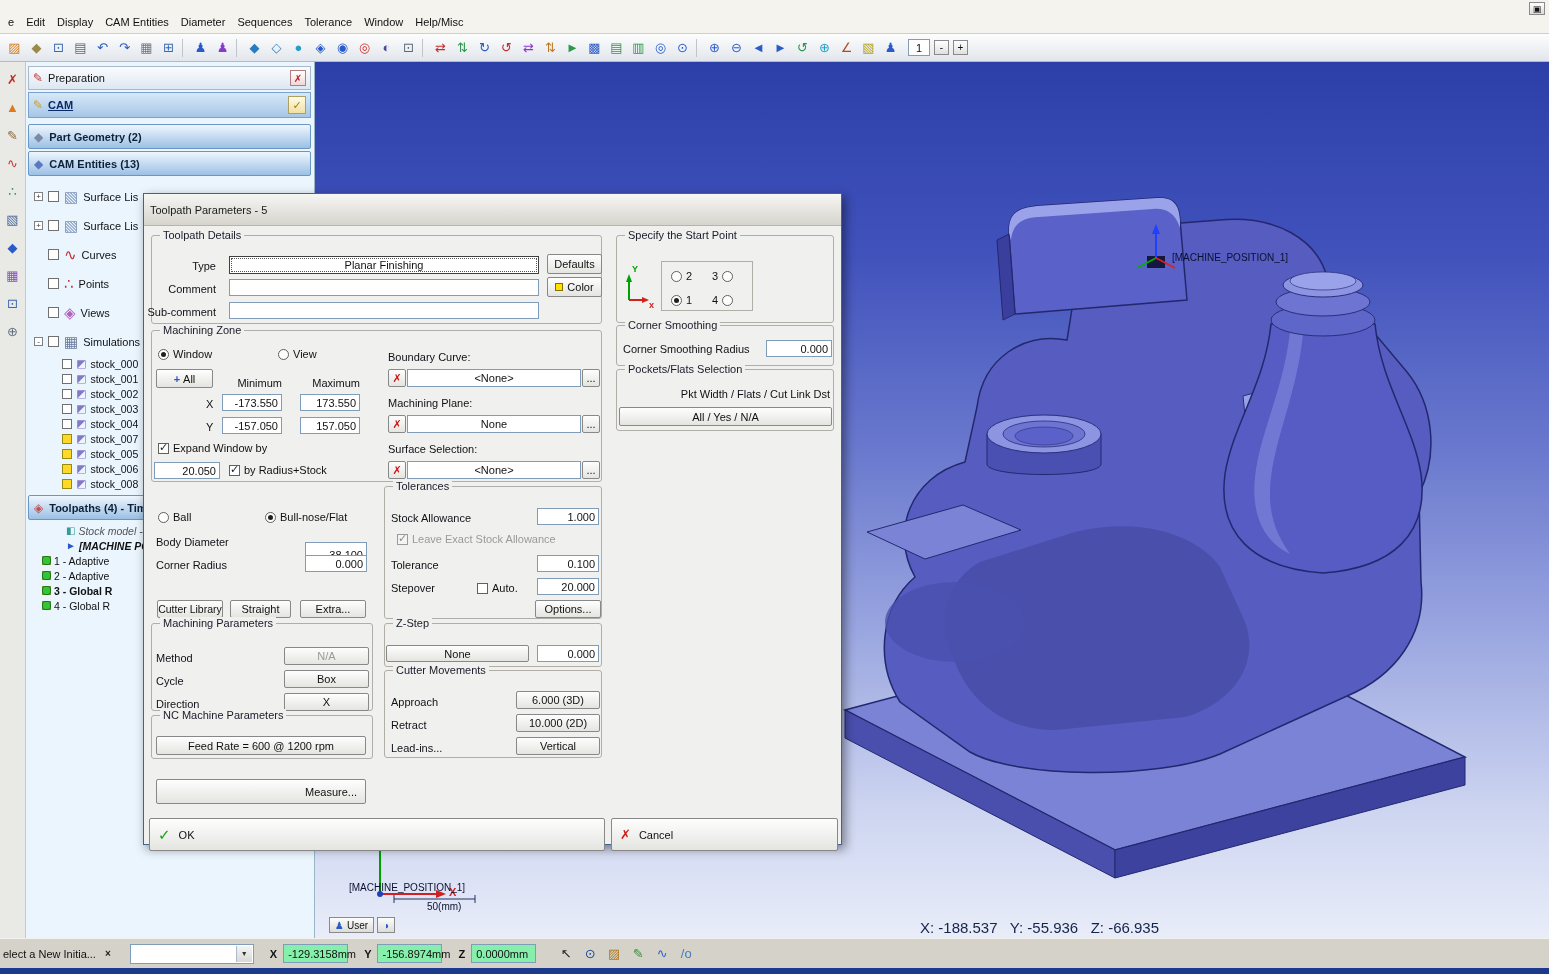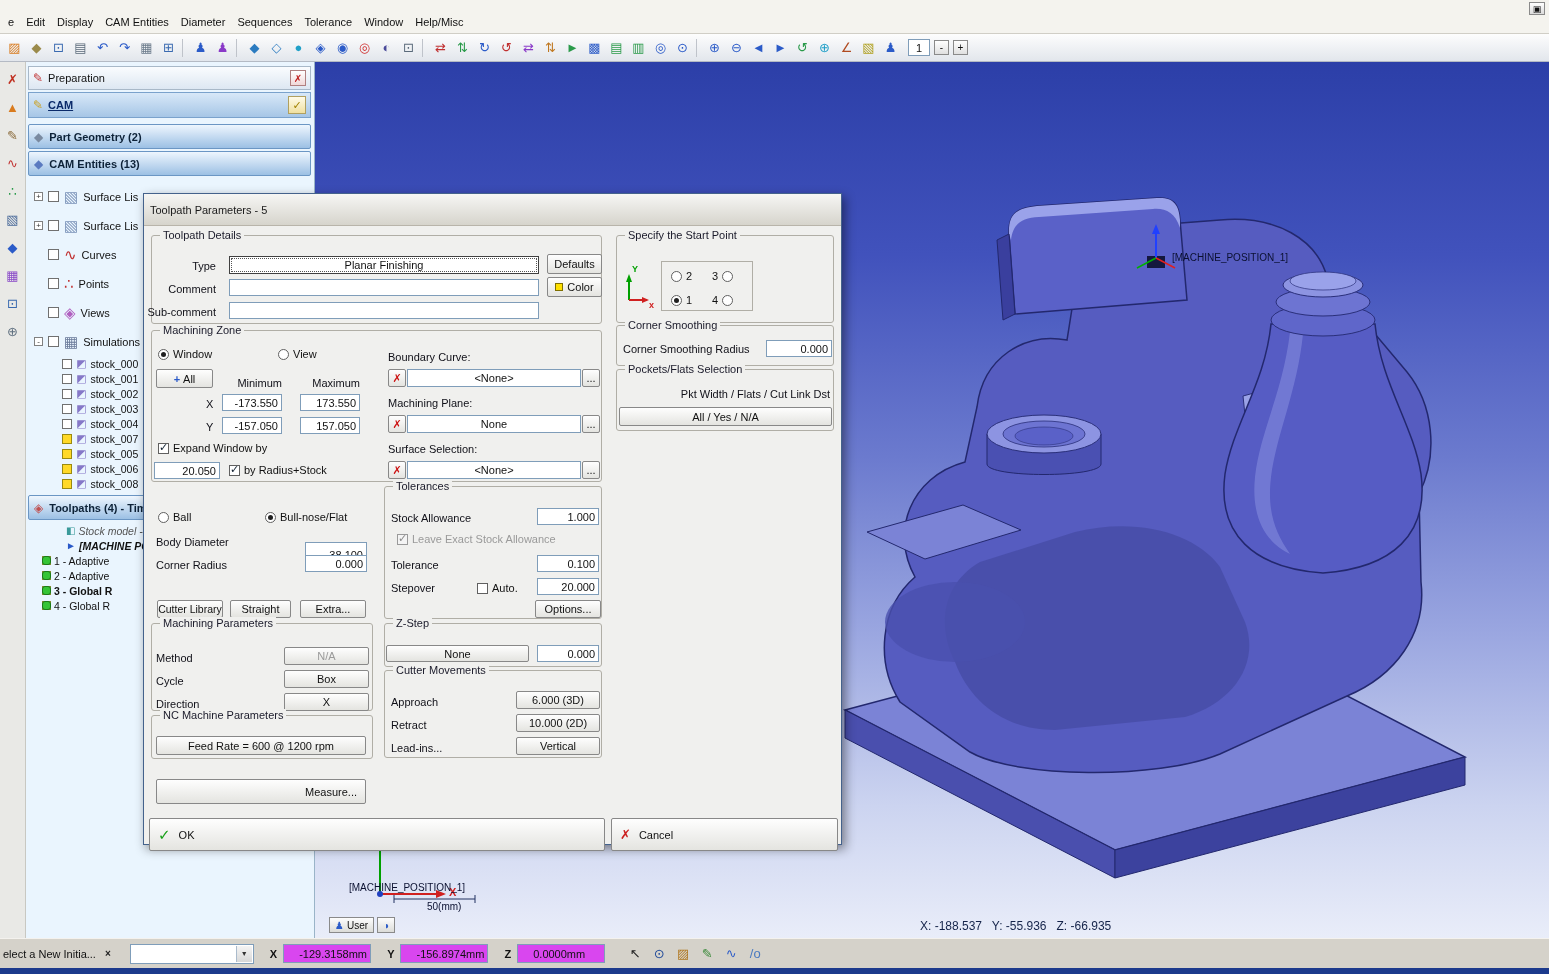--- a/index.html
+++ b/index.html
@@ -30,21 +30,21 @@
   #sidestrip{position:absolute;left:0;top:62px;width:26px;height:876px;background:#e9e9e6;
     border-right:1px solid #c8c8c2;display:flex;flex-direction:column;align-items:center;padding-top:8px;gap:10px}
   .sicon{width:18px;height:18px;font-size:13px;display:flex;align-items:center;justify-content:center;flex:none}
 
   
   #viewport{position:absolute;left:315px;top:62px;width:1234px;height:876px;overflow:hidden;
     background:linear-gradient(180deg,#2c3fa8 0%,#4152bc 22%,#6b7ace 45%,#9aa6e0 65%,#ccd4f0 85%,#e9edf9 100%)}
   #viewport svg.model{position:absolute;left:0;top:0}
   .vp-label{position:absolute;font-size:10px;color:#0a1030;white-space:nowrap}
   .vp-axis{position:absolute;font-size:11px;font-weight:bold}
-  .coords{position:absolute;left:605px;top:857px;font-size:12px;color:#15244a;white-space:pre}
+  .coords{position:absolute;left:605px;top:857px;font-size:15px;color:#15244a;white-space:pre}
   .user-wrap{position:absolute;left:14px;top:855px;display:flex;gap:3px}
   .ub{height:16px;border:1px solid #8a8a8a;background:linear-gradient(#fdfdfd,#dcdcd8);
     display:flex;align-items:center;justify-content:center;font-size:10px;padding:0 5px;gap:3px}
   .ub .uic{font-size:10px;color:#2b5bc8}
 
   
   #sidebar{position:absolute;left:26px;top:62px;width:289px;height:876px;background:#eaf5fe;
     border-right:1px solid #9ab4c8}
   .phead{position:absolute;left:2px;top:4px;width:283px;height:24px;
     background:linear-gradient(#fafcfe,#dde7f2);border:1px solid #a8b8c8;
@@ -129,21 +129,21 @@
 
   
   #commandbar{position:absolute;left:0;top:938px;width:100%;height:30px;background:#d5d2ca;
     border-top:1px solid #f4f2ee;display:flex;align-items:center;padding:0 3px;gap:6px;z-index:20}
   .cb-close{font-size:10px;font-weight:bold;color:#222;padding:0 3px}
   .combo{width:124px;height:20px;background:#fff;border:1px solid #7f9db9;position:relative;margin-left:10px}
   .combo .arr{position:absolute;right:1px;top:1px;bottom:1px;width:16px;
     background:linear-gradient(#f4f4f4,#d8d8d8);border-left:1px solid #aabbcc;
     display:flex;align-items:center;justify-content:center;font-size:7px;color:#333}
   .axis-lbl{font-weight:bold;margin-left:10px}
-  .cfld{width:88px;height:19px;background:#d946ef;border:1px solid #7f9db9;display:flex;align-items:center;padding:0 15px}
+  .cfld{width:65px;height:19px;background:#86efac;border:1px solid #7f9db9;display:flex;align-items:center;padding:0 4px}
   .cicon{width:24px;height:20px;display:flex;align-items:center;justify-content:center;font-size:13px;flex:none}
   #cmdicons{display:flex;margin-left:12px}
   #bottomstrip{position:absolute;left:0;top:968px;width:100%;height:6px;background:#1c3a8c}
 </style>
 </head>
 <body>
 
 <div id="screen">
 
   <div id="menubar">

